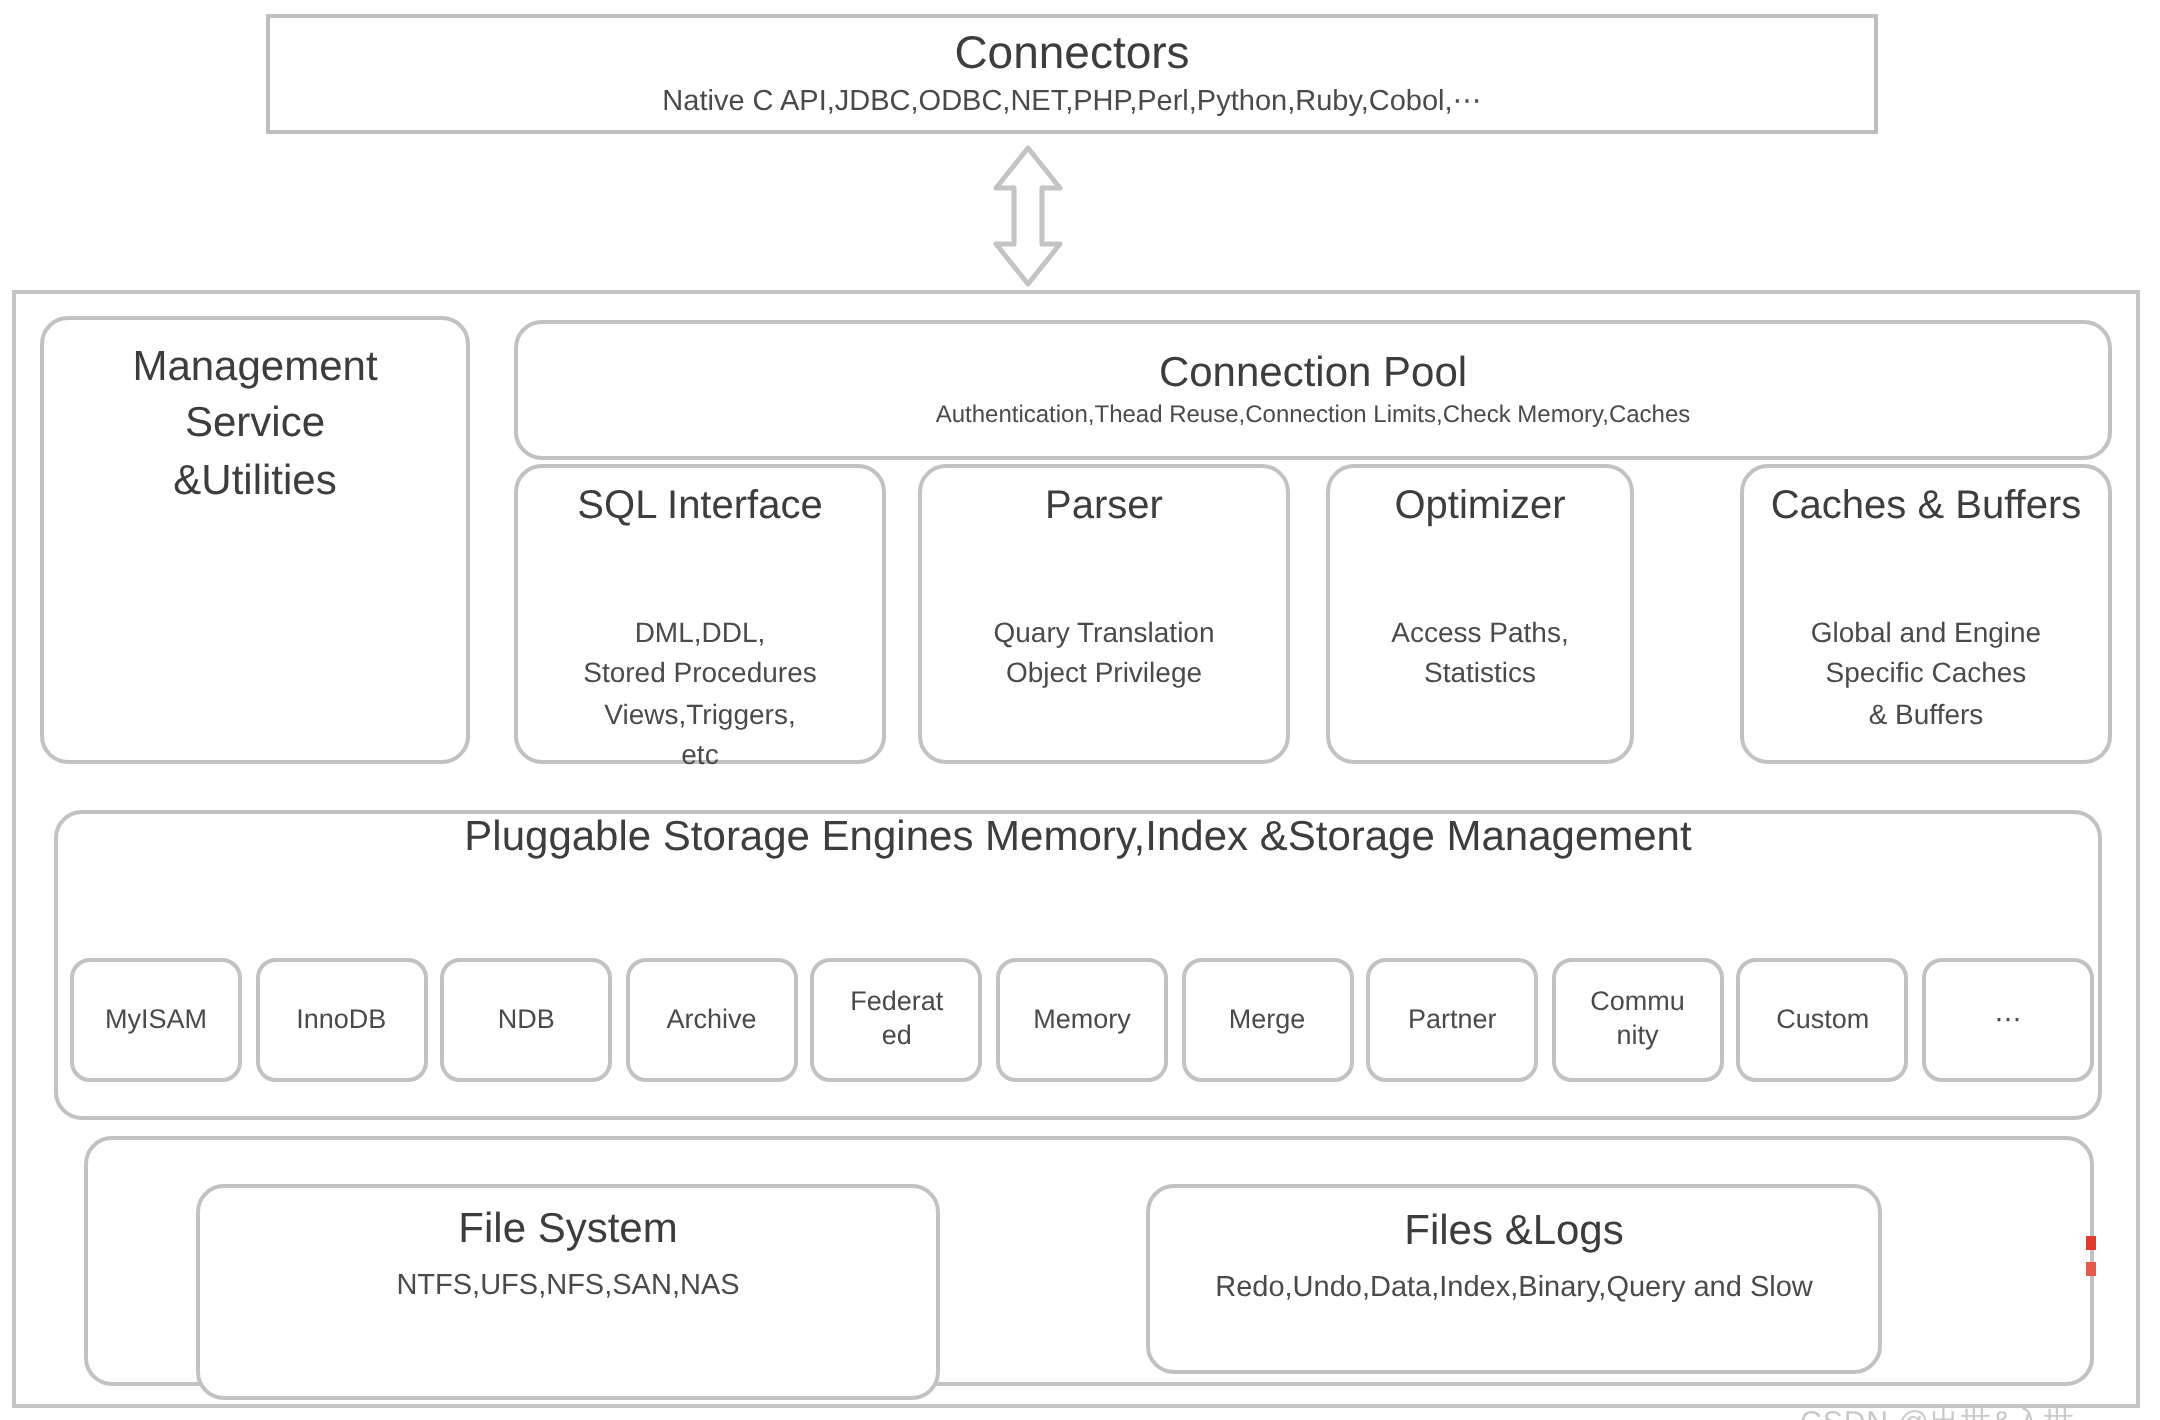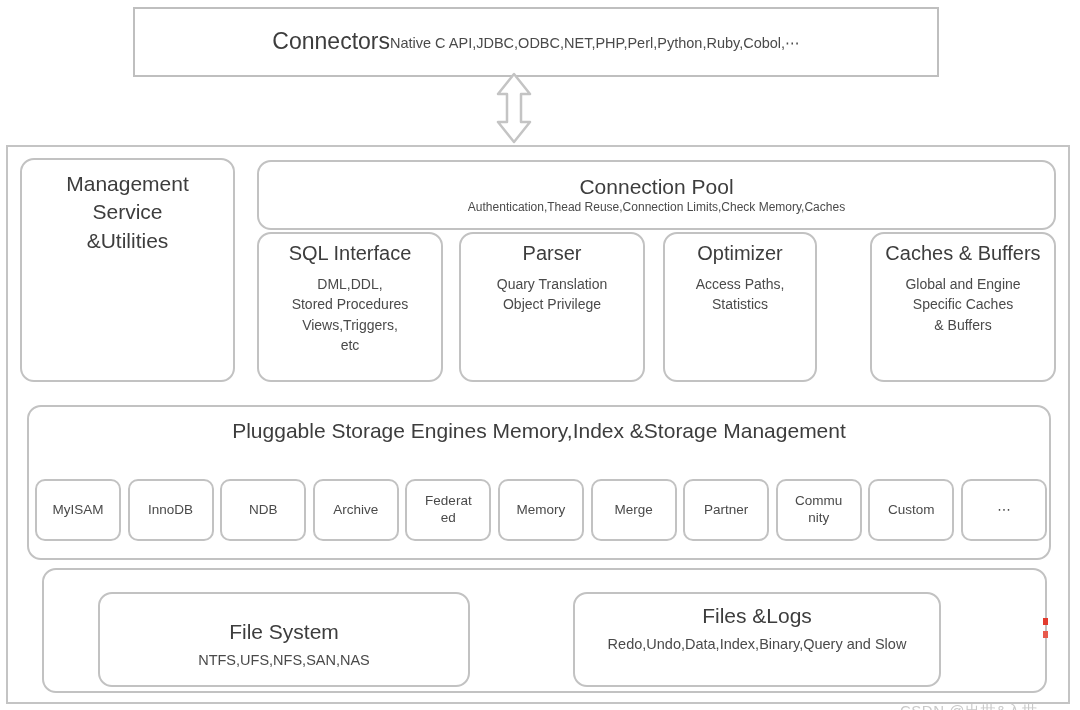--- a/index.html
+++ b/index.html
@@ -13,24 +13,24 @@
     position: relative;
     font-family: "Liberation Sans", sans-serif;
     color: #404040;
     overflow: hidden;
   }
 
   .abs { position: absolute; box-sizing: border-box; }
 
   
   #connectors-box {
-    left: 133px; top: 7px; width: 806px; height: 70px;
+    left: 133px; top: 7px; width: 806px; height: 60px;
     border: 2px solid #bfbfbf;
     background: #ffffff;
-    display: flex; flex-direction: row;
+    display: flex; flex-direction: column;
     align-items: center; justify-content: center;
   }
   #connectors-box .title { font-size: 23px; color: #3d3d3d; line-height: 1.1; }
   #connectors-box .sub   { font-size: 14.5px; color: #4a4a4a; margin-top: 4px; line-height: 1.1; }
 
   
   #connector-arrow {
     left: 492px; top: 72px; width: 44px; height: 72px;
   }
   #connector-arrow svg { display: block; width: 100%; height: 100%; }
@@ -67,34 +67,34 @@
 
   
   #pool-card {
     left: 257px; top: 160px; width: 799px; height: 70px;
     justify-content: center;
   }
   #pool-card .title { font-size: 21px; color: #3d3d3d; line-height: 1.05; }
   #pool-card .sub   { font-size: 12px; color: #4a4a4a; margin-top: 3px; line-height: 1.05; }
 
   
-  .row2-card { top: 232px; height: 150px; padding-top: 6px; }
+  .row2-card { top: 232px; height: 150px; padding-top: 6px; gap: 32px; }
   .row2-card .title { font-size: 20px; color: #3d3d3d; line-height: 1.3; white-space: nowrap; }
   .row2-card .sub   { font-size: 14px; color: #4a4a4a; line-height: 1.45; text-align: center; margin-top: 8px; }
 
   #sql-card     { left: 257px;  width: 186px; }
   #parser-card  { left: 459px;  width: 186px; }
   #opt-card     { left: 663px;  width: 154px; }
   #cache-card   { left: 870px;  width: 186px; }
   #cache-card .title { font-size: 20px; margin-left: 0; }
 
   
   #pluggable-card {
     left: 27px; top: 405px; width: 1024px; height: 155px;
-    align-items: center; padding-top: 12px;
+    align-items: center; 
   }
   #pluggable-card .title { font-size: 21px; color: #3d3d3d; line-height: 1.1; }
 
   #engine-row {
     position: absolute; left: 0; top: 72px; width: 1024px; height: 65px;
     display: flex; justify-content: space-between; padding: 0 6px;
     box-sizing: border-box;
   }
   .engine-chip {
     width: 86px; height: 62px;
@@ -105,22 +105,22 @@
     font-size: 13.5px; color: #4a4a4a; line-height: 1.25;
     box-sizing: border-box;
     padding: 0 4px;
   }
 
   
   #filepanel-card {
     left: 42px; top: 568px; width: 1005px; height: 125px;
   }
   #fs-card {
-    left: 98px; top: 592px; width: 372px; height: 95px;
-    justify-content: flex-start; padding-top: 26px;
+    left: 98px; top: 592px; width: 372px; height: 108px;
+    justify-content: flex-start; padding-top: 9px;
   }
   #logs-card {
     left: 573px; top: 592px; width: 368px; height: 95px;
     justify-content: flex-start; padding-top: 10px;
   }
   .file-card .title { font-size: 21px; color: #3d3d3d; line-height: 1.1; }
   .file-card .sub   { font-size: 14.5px; color: #4a4a4a; margin-top: 10px; line-height: 1.1; }
 
   
   #red-mark {

